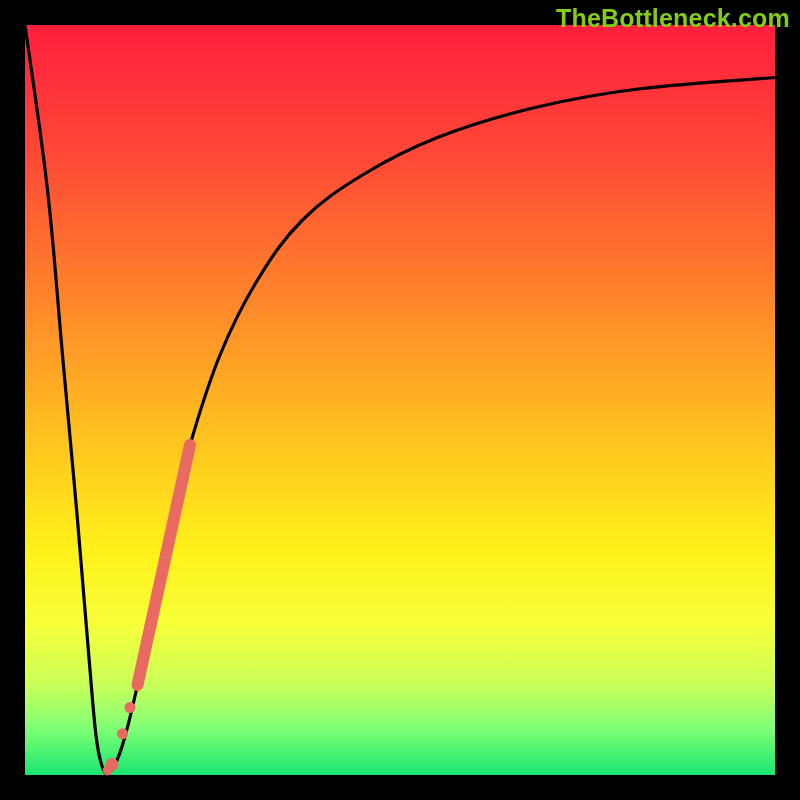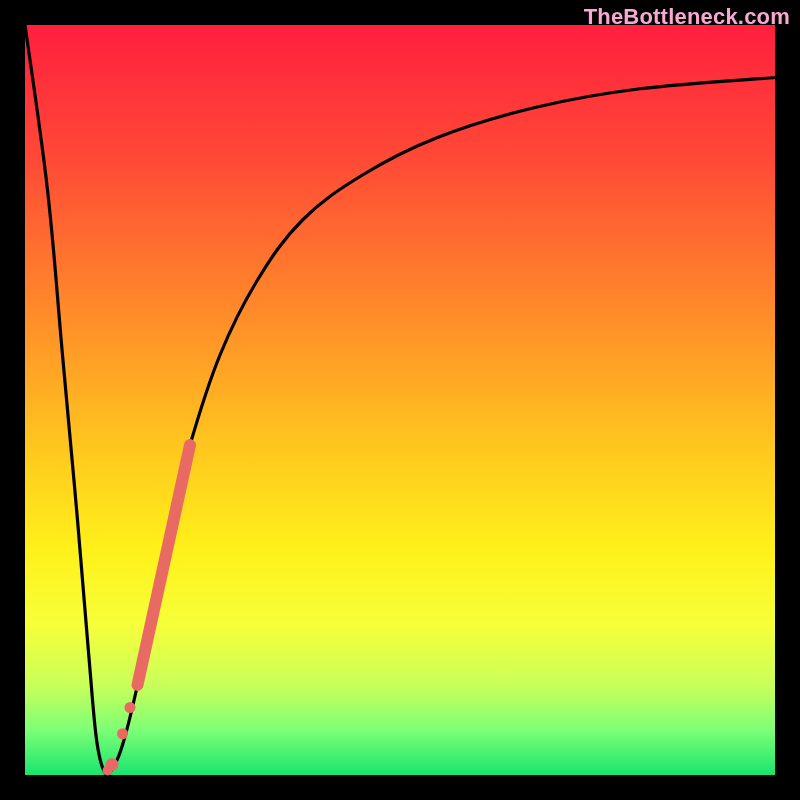--- a/index.html
+++ b/index.html
@@ -31,22 +31,22 @@
       #fff11a 70%,
       #f6ff3a 80%,
       #c9ff5a 88%,
       #7dff76 94%,
       #18e56e 100%);
   }
   .watermark {
     position: absolute;
     top: 4px;
     right: 10px;
-    color: #f9a8d4;
-    font-size: 22px;
+    color: #84cc16;
+    font-size: 25px;
     font-weight: 600;
     letter-spacing: 0.2px;
     user-select: none;
   }
   svg.curve {
     position: absolute;
     left: 0;
     top: 0;
     width: 750px;
     height: 750px;

